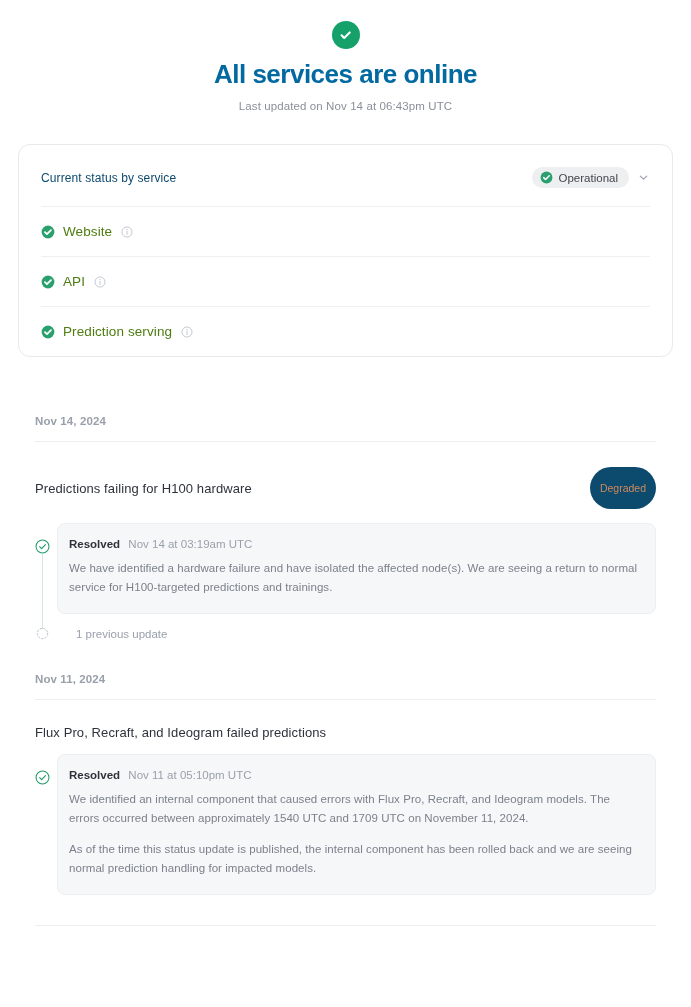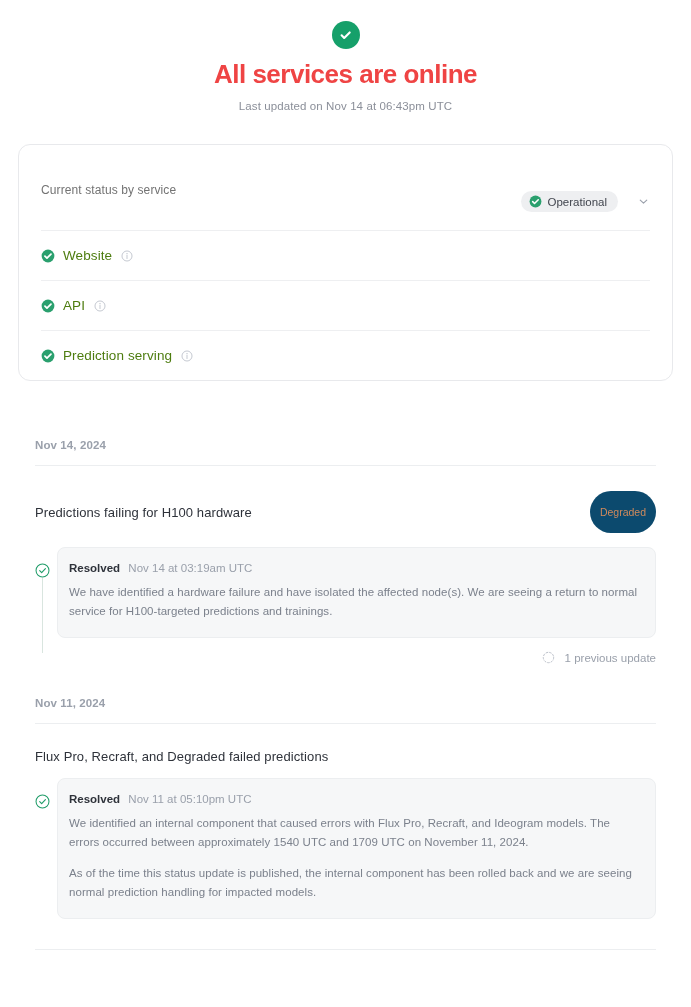--- a/index.html
+++ b/index.html
@@ -31,21 +31,21 @@
     border-radius: 50%;
     background: #16a06a;
     display: flex;
     align-items: center;
     justify-content: center;
   }
   .hero-icon svg { display: block; }
   .hero-title {
     font-size: 26px;
     font-weight: 700;
-    color: #ef4444;
+    color: #0369a1;
     letter-spacing: -0.5px;
     line-height: 1.2;
   }
   .hero-sub {
     margin-top: 10px;
     font-size: 11.5px;
     color: #8b8f99;
     letter-spacing: 0.1px;
   }
 
@@ -58,28 +58,27 @@
     padding: 0 22px;
   }
   .status-card-head {
     display: flex;
     align-items: center;
     justify-content: space-between;
     padding: 22px 0 18px 0;
   }
   .status-card-title {
     font-size: 12px;
-    color: #737373;
+    color: #0c4a6e;
     letter-spacing: 0.1px;
   }
   .status-pill-wrap {
     display: flex;
     align-items: center;
-    gap: 19px;
-    margin-top: 24px;
+    gap: 8px;
   }
   .status-pill {
     display: inline-flex;
     align-items: center;
     gap: 6px;
     background: #eeeff1;
     border-radius: 999px;
     padding: 4px 11px 4px 8px;
   }
   .status-pill-label {
@@ -197,25 +196,24 @@
     font-size: 11.5px;
     line-height: 1.65;
     color: #7b818c;
     letter-spacing: 0.05px;
   }
   .update-body + .update-body { margin-top: 12px; }
 
   .prev-update {
     display: flex;
     align-items: center;
-    gap: 9px;
+    gap: 26px;
     margin-top: 12px;
     margin-left: -22px;
     padding-left: 0;
-    justify-content: flex-end;
   }
   .prev-update-dot {
     width: 15px; height: 15px;
     display: flex; align-items: center; justify-content: center;
   }
   .prev-update-label {
     font-size: 11.5px;
     color: #9aa0ab;
   }
 </style>
@@ -350,21 +348,21 @@
         </div>
       </div>
     </div>
 
     <div style="margin-top:32px;">
       <div class="day-label">Nov 11, 2024</div>
       <div class="day-rule" style="margin-top:14px;"></div>
 
       <div style="margin-top:25px;">
         <div class="incident-head">
-          <span class="incident-title">Flux Pro, Recraft, and Degraded failed predictions</span>
+          <span class="incident-title">Flux Pro, Recraft, and Ideogram failed predictions</span>
         </div>
 
         <div class="timeline" style="margin-top:14px;">
           <span class="tl-marker">
             <svg width="15" height="15" viewBox="0 0 16 16" aria-hidden="true">
               <circle cx="8" cy="8" r="6.9" fill="#ffffff" stroke="#1f9c68" stroke-width="1.1"></circle>
               <path d="M5 8.1l2.1 2.1 4-4.2" fill="none" stroke="#1f9c68" stroke-width="1.2" stroke-linecap="round" stroke-linejoin="round"></path>
             </svg>
           </span>
 

